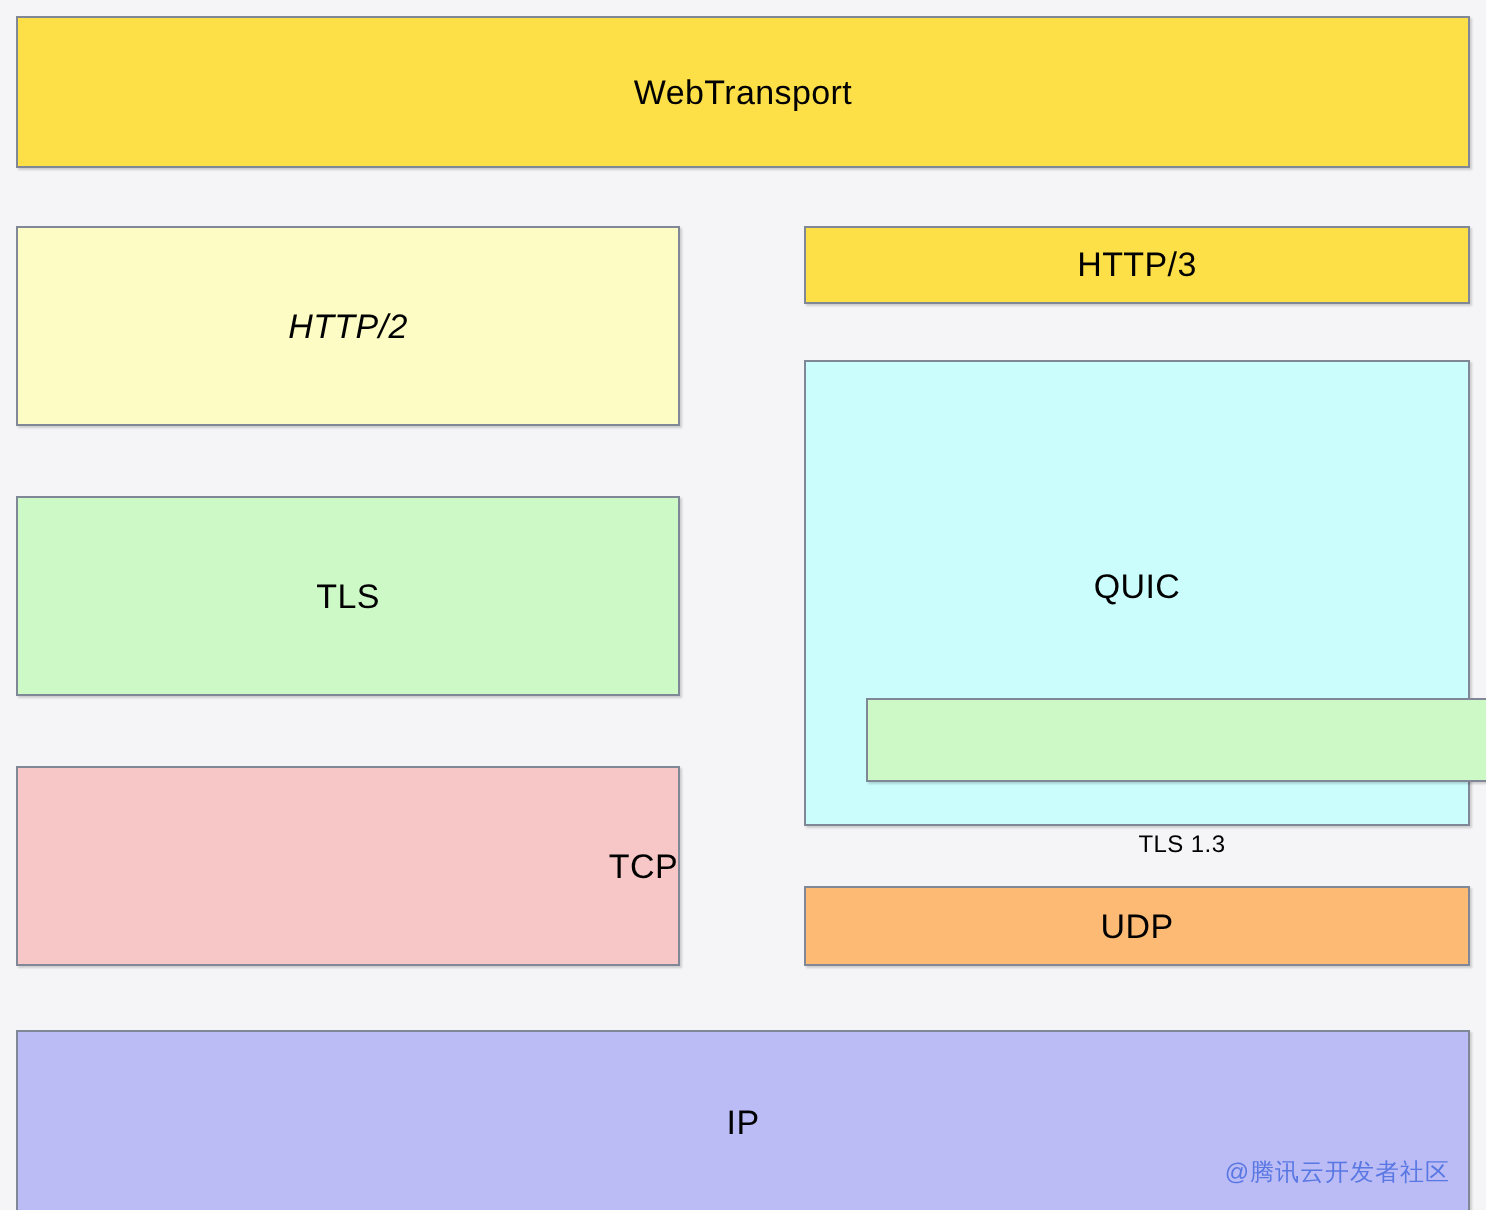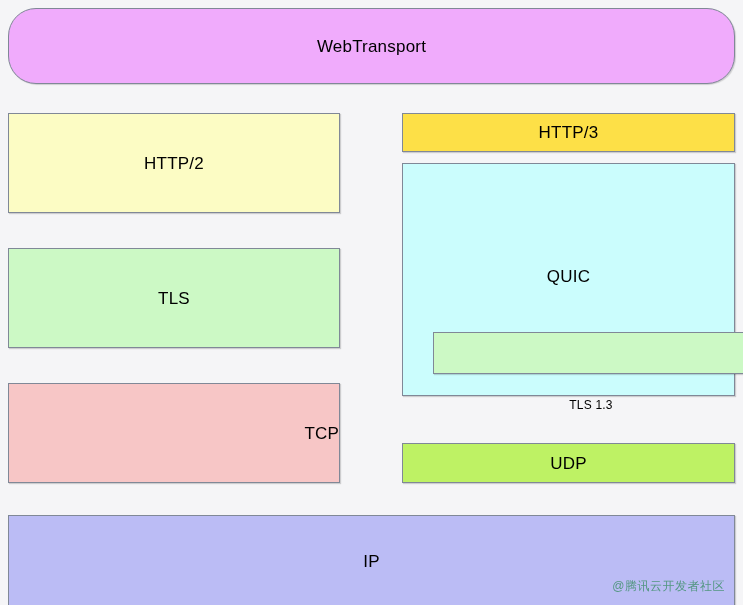--- a/index.html
+++ b/index.html
@@ -28,50 +28,50 @@
     letter-spacing: 0.2px;
     box-shadow: 1px 1px 1px rgba(0,0,0,0.16);
   }
   .box .label {
     pointer-events: none;
     white-space: nowrap;
   }
 
   
   #box-webtransport { left: 8px;   top: 8px;   width: 727px; height: 76px;  }
-  #box-http2        { left: 8px;   top: 113px; width: 332px; height: 100px; }
+  #box-http2        { left: 8px;   top: 113px; width: 332px; height: 100px; font-style: italic; }
   #box-tls          { left: 8px;   top: 248px; width: 332px; height: 100px; }
   #box-tcp          { left: 8px;   top: 383px; width: 332px; height: 100px; justify-content: flex-end; }
   #box-http3        { left: 402px; top: 113px; width: 333px; height: 39px;  }
-  #box-quic         { left: 402px; top: 163px; width: 333px; height: 233px;
+  #box-quic         { left: 402px; top: 180px; width: 333px; height: 233px;
                       align-items: flex-start; justify-content: center; }
   #box-quic .label  { margin-top: 104px; }
   #box-tls13        { left: 30px;  top: 168px; width: 316px; height: 42px;  font-size: 12px; }
   #box-udp          { left: 402px; top: 443px; width: 333px; height: 40px;  }
   #box-ip           { left: 8px;   top: 515px; width: 727px; height: 93px;  }
 
   #watermark {
     position: absolute;
     right: 18px;
     bottom: 10px;
     font-size: 12px;
-    color: #15803d;
+    color: #1d4ed8;
     opacity: 0.62;
     letter-spacing: 0.5px;
     white-space: nowrap;
     filter: blur(0.35px);
     user-select: none;
   }
 </style>
 </head>
 <body>
 
 <div id="canvas" style="background: rgb(245, 245, 247);">
 
-  <div class="box" id="box-webtransport" style="background-color: #f0abfc; border-color: rgb(128, 136, 151); border-radius: 28px;">
+  <div class="box" id="box-webtransport" style="background-color: #fde047; border-color: rgb(128, 136, 151);">
     <span class="label">WebTransport</span>
   </div>
 
   <div class="box" id="box-http2" style="background-color: rgb(252, 252, 196); border-color: rgb(128, 136, 151);">
     <span class="label">HTTP/2</span>
   </div>
 
   <div class="box" id="box-tls" style="background-color: rgb(204, 249, 197); border-color: rgb(128, 136, 151); text-align: right;">
     <span class="label">TLS</span>
   </div>
@@ -85,21 +85,21 @@
   </div>
 
   <div class="box" id="box-quic" style="background-color: rgb(203, 253, 253); border-color: rgb(128, 136, 151);">
     <span class="label">QUIC</span>
 
     <div class="box" id="box-tls13" style="background-color: rgb(204, 249, 197); border-color: rgb(128, 136, 151);">
       <span class="label">TLS 1.3</span>
     </div>
   </div>
 
-  <div class="box" id="box-udp" style="background-color: #bef264; border-color: rgb(128, 136, 151);">
+  <div class="box" id="box-udp" style="background-color: #fdba74; border-color: rgb(128, 136, 151);">
     <span class="label">UDP</span>
   </div>
 
   <div class="box" id="box-ip" style="background-color: rgb(187, 188, 245); border-color: rgb(128, 136, 151);">
     <span class="label">IP</span>
   </div>
 
   <div id="watermark">@腾讯云开发者社区</div>
 
 </div>

